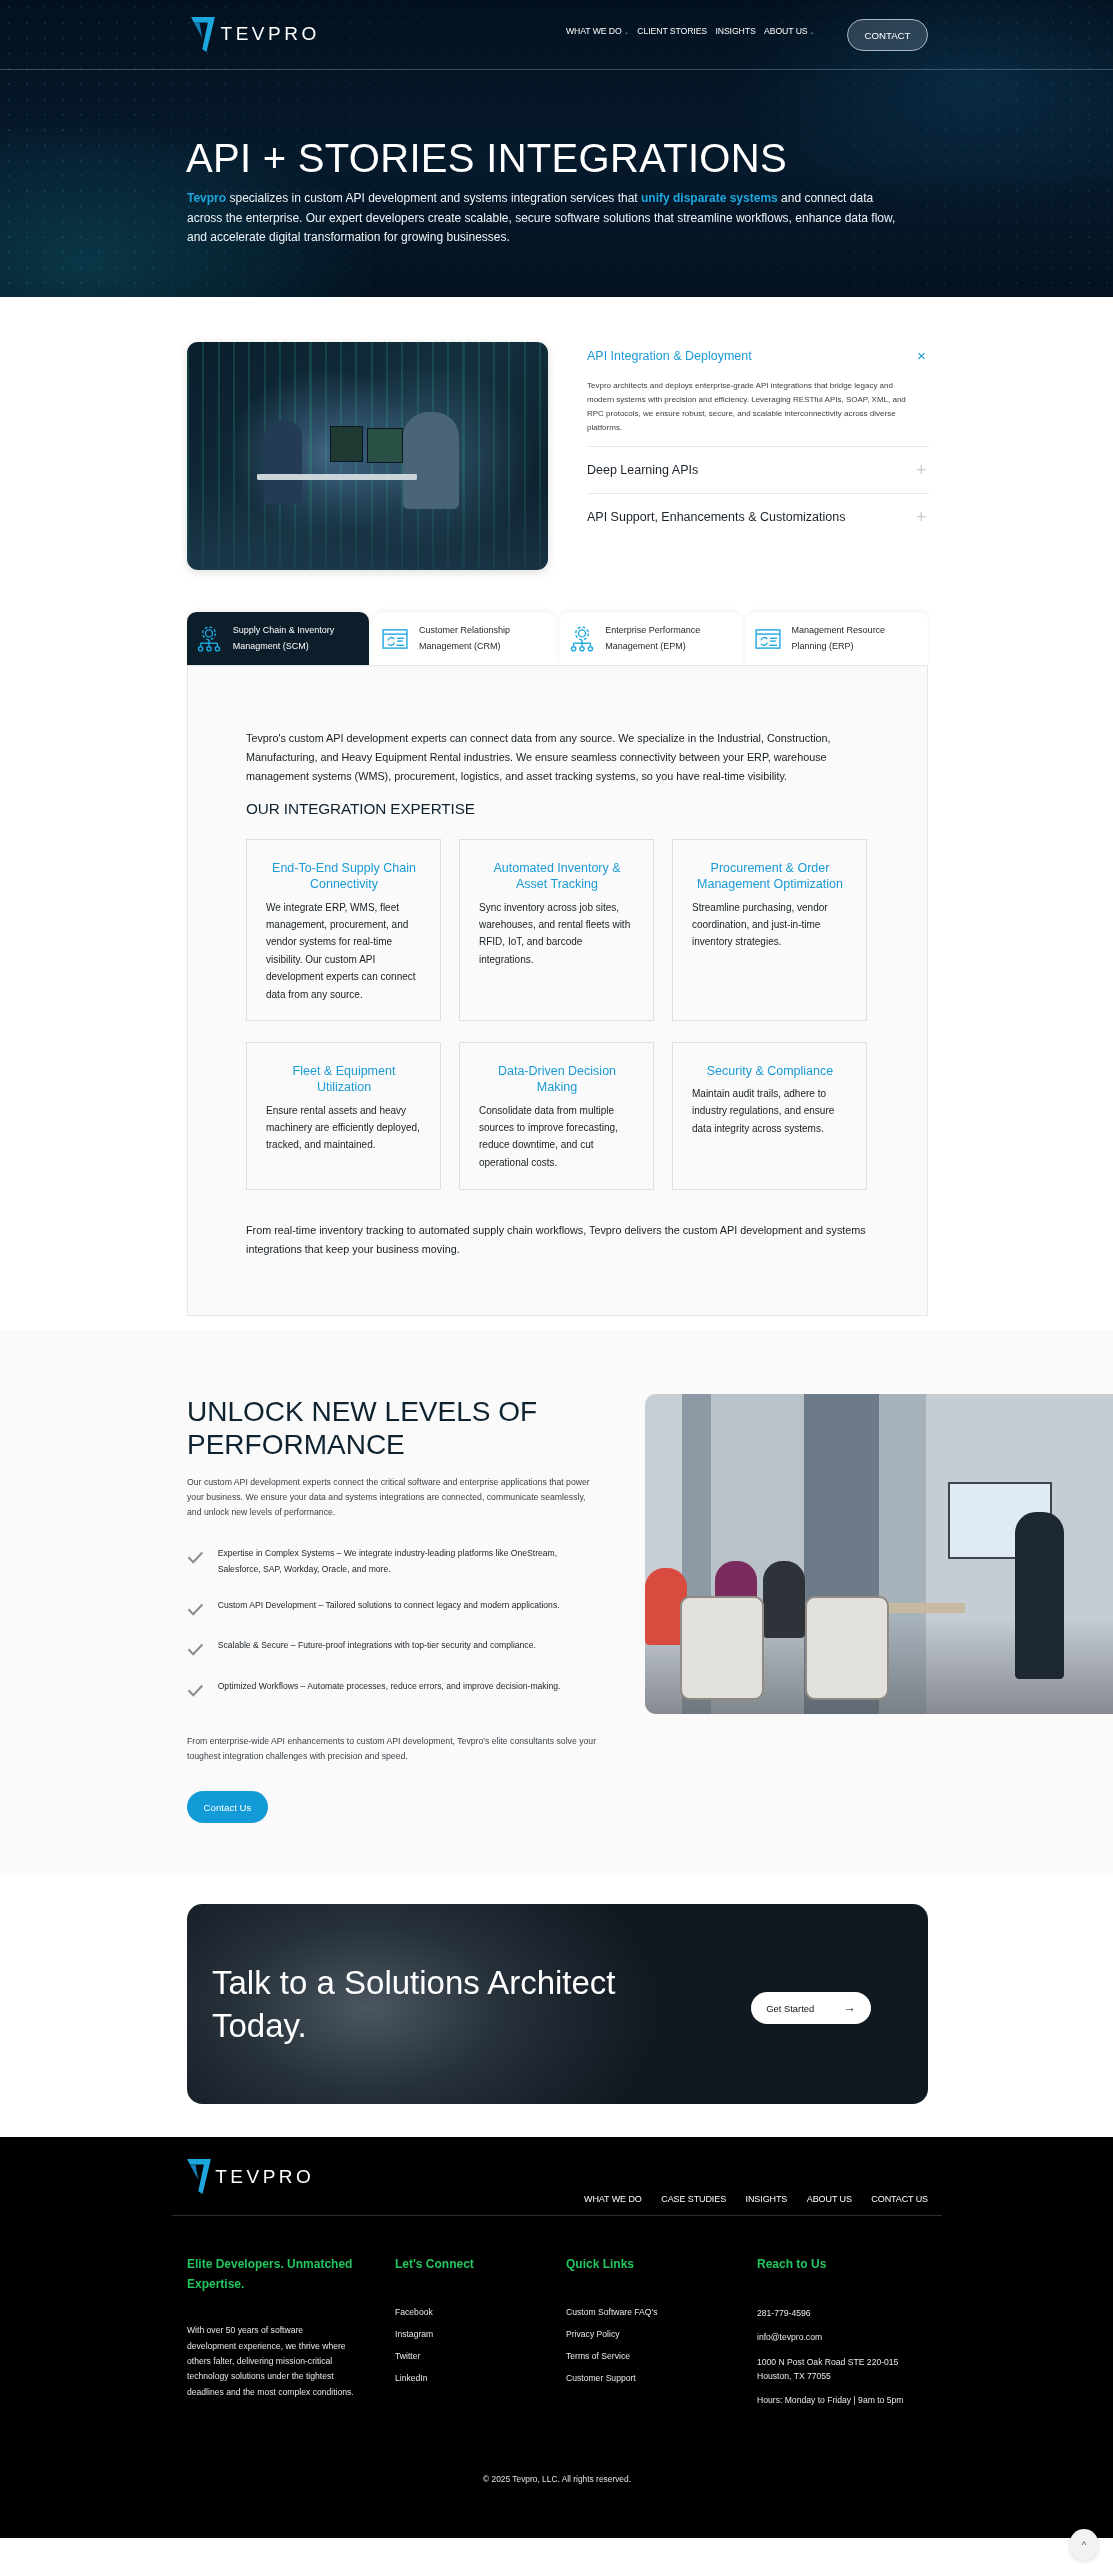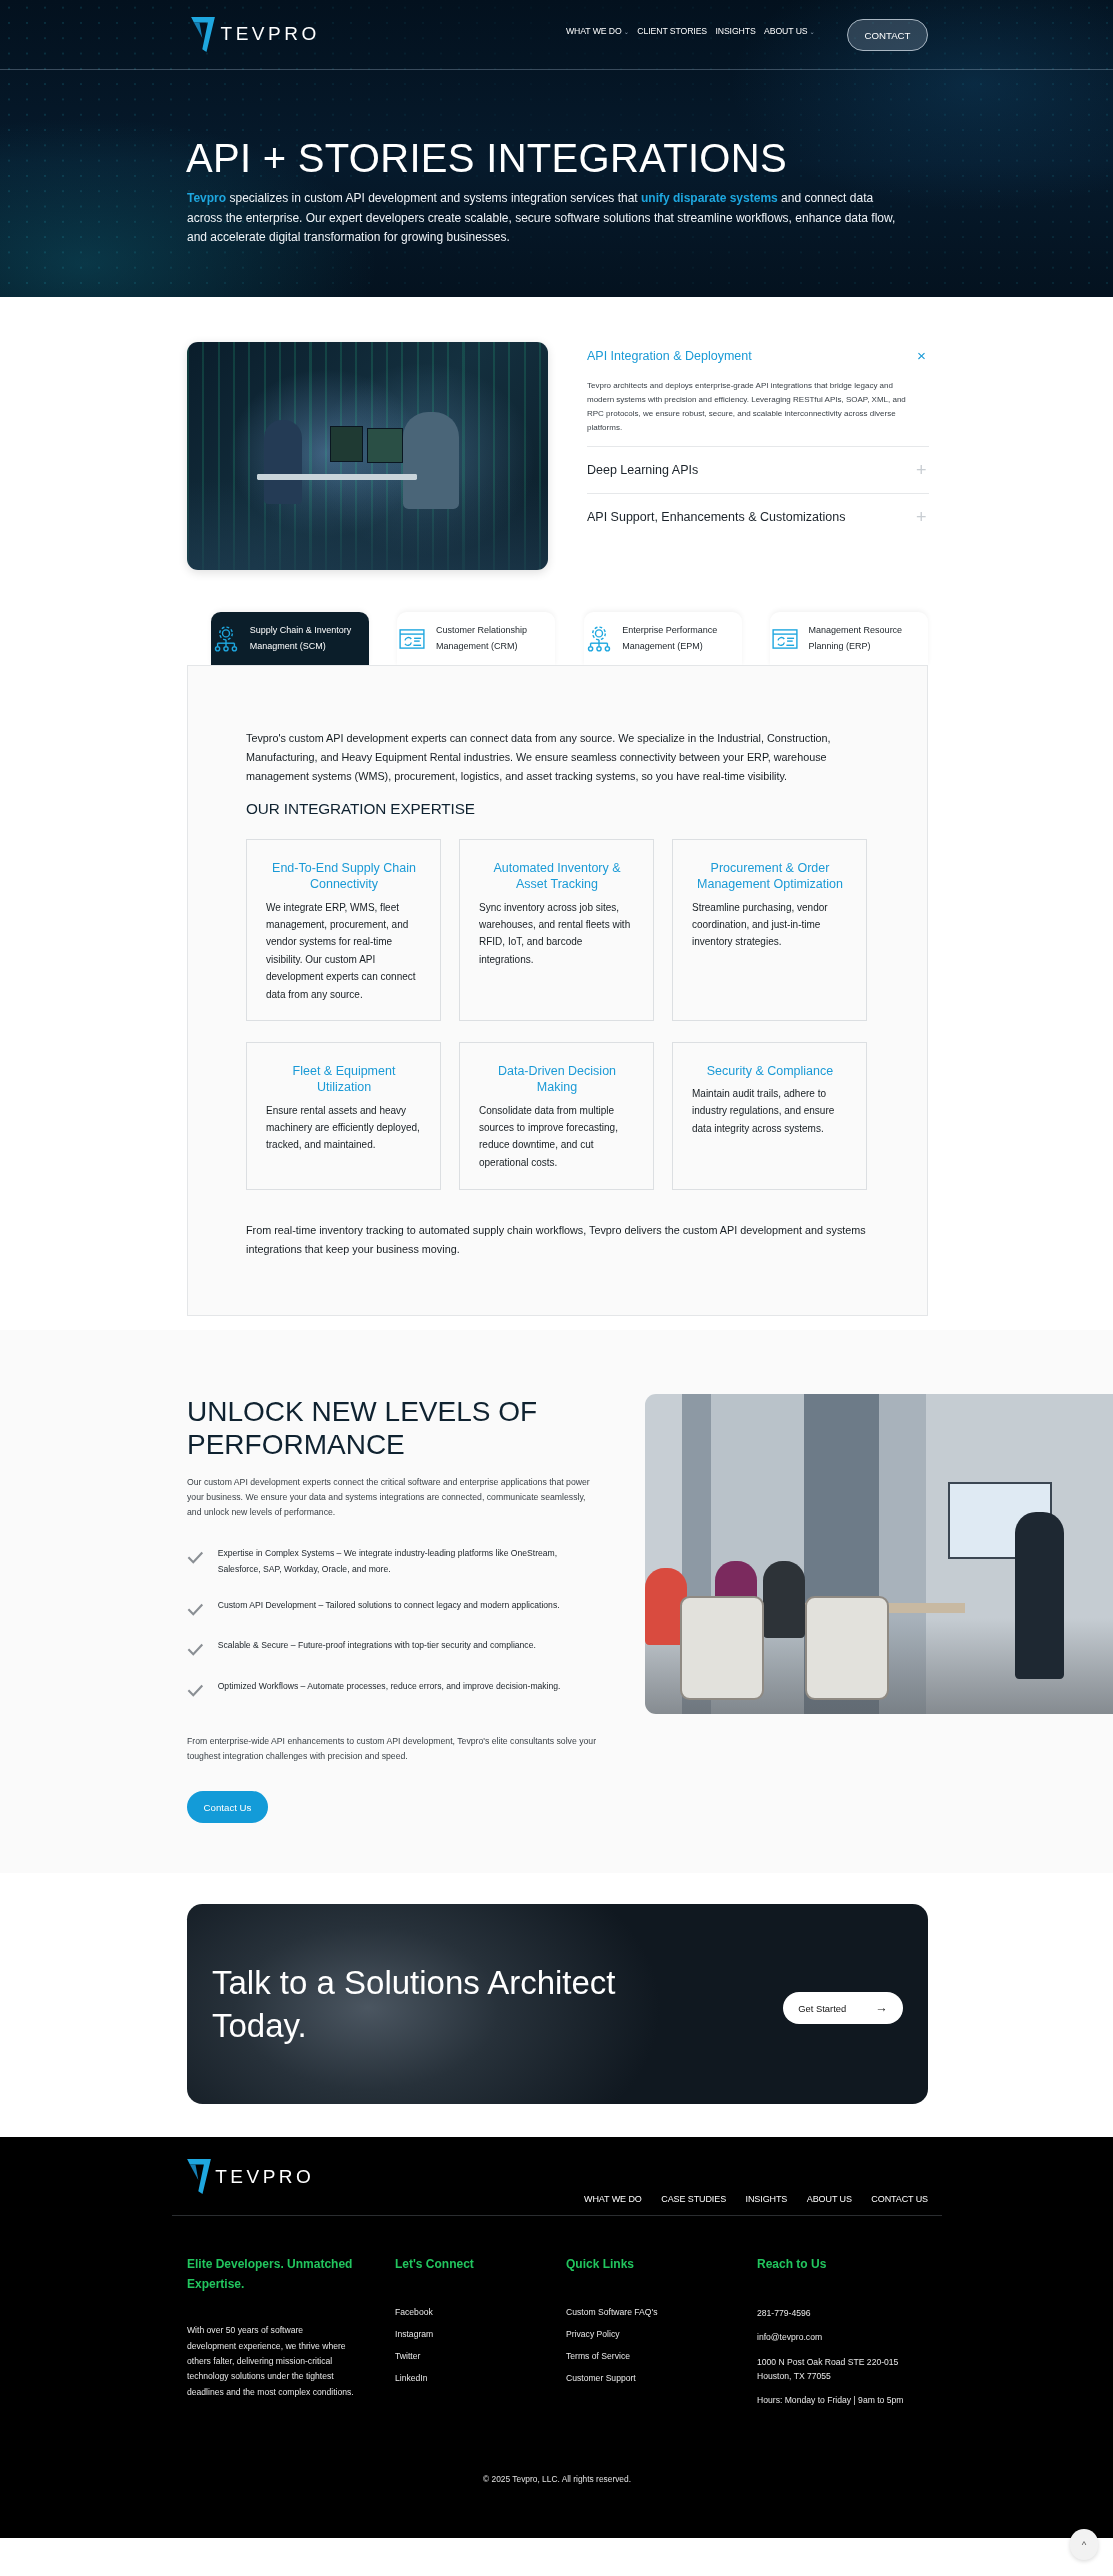--- a/index.html
+++ b/index.html
@@ -56,21 +56,21 @@
   .acc-title { font-size: 12.5px; color:#1b232a; }
   .acc-icon { font-size: 15.3px; color:#1a9ad6; width: 15.3px; text-align:center; }
   .acc-icon.plus { color:#c8cdd2; font-size: 18px; font-weight: 300; }
   .acc-body { font-size: 8px; line-height: 14px; color:#3a4148; padding: 14px 0 11px 0; width: 334px; }
   .acc-item.closed .acc-head { height: 46px; }
 
   
   .tabs-section { position:relative; height: 710px; background:#fff; }
   .tabs { position:absolute; left: 187px; top: 0; width: 741px; display:flex; gap: 4.2px; }
   .tab { flex: 1; height: 53px; border-radius: 9.7px 9.7px 0 0; background:#fff; display:flex; align-items:center; gap: 9.7px;
-    padding-left: 1px; box-shadow: 0 -1.4px 5.6px rgba(0,0,0,0.05); cursor:pointer;margin-left:24px; }
+    padding-left: 8px; box-shadow: 0 -1.4px 5.6px rgba(0,0,0,0.05); cursor:pointer; }
   .tab.active { background:#0b1e2a; }
   .tab .tab-icon { width: 28px; height: 28px; flex-shrink:0; }
   .tab .tab-label { font-size: 9px; line-height: 15.3px; color:#1c2329; }
   .tab.active .tab-label { color:#fff; }
   .tab-panel { position:absolute; left: 187px; top: 53px; width: 741px; height: 651px; background:#fafafa;
     border: 0.7px solid #e4e6e8; }
   .panel-intro { position:absolute; left: 58px; top: 63px; width: 613px; font-size: 10.8px; line-height: 19px; color:#161d22; }
   .panel-h2 { position:absolute; left: 58px; top: 134px; font-size: 15.3px; font-weight: 400; color:#0f2230; letter-spacing: -0.1px; }
   .cards { position:absolute; left: 58px; top: 173px; width: 621px; display:grid; grid-template-columns: repeat(3, 195px); column-gap: 18px; row-gap: 21px; }
   .card { background:#fafafa; border: 1px solid #dcdfe2; padding: 19.5px 18px 14px 19px; }
@@ -99,21 +99,21 @@
   .photo2 .table { position:absolute; left: 0; top: 209px; width: 320px; height: 9.7px; background:#c8b9a2; }
   .photo2 .chair { position:absolute; width: 84px; height: 104px; border-radius: 9.7px; background:#e2e1dc; border:2.1px solid #8f8a83; }
   .photo2 .pres { position:absolute; left: 370px; top: 118px; width: 49px; height: 167px; border-radius: 21px 21px 4.2px 4.2px; background:#1e2832; }
   .photo2 .pers { position:absolute; width: 42px; height: 77px; border-radius: 19.5px 19.5px 4.2px 4.2px; }
 
   
   .cta-wrap { position:relative; height: 264px; background:#fff; }
   .cta { position:absolute; left: 187px; top: 31px; width: 741px; height: 200px; border-radius: 15.3px;
     background: radial-gradient(ellipse 292px 181px at 181px 104px, #4b5661 0%, #27313a 45%, #101820 100%); }
   .cta h2 { position:absolute; left: 25px; top: 57px; width: 473px; color:#fff; font-size: 33px; font-weight: 400; line-height: 43px; }
-  .cta-btn { position:absolute; left: 596px; top: 88px; width: 120px; height: 32px; border-radius: 16px; background:#fff;
+  .cta-btn { position:absolute; left: 564px; top: 88px; width: 120px; height: 32px; border-radius: 16px; background:#fff;
     display:flex; align-items:center; justify-content:space-between; padding: 0 15.3px; cursor:pointer;text-align:right; }
   .cta-btn span { font-size: 9.4px; color:#111; }
   .cta-btn .arrow { font-size: 12.5px; }
 
   
   .footer { position:relative; height: 401px; background:#000; }
   .footer .flogo { position:absolute; left: 187px; top: 22px; display:flex; align-items:center; gap: 4.2px; }
   .footer .flinks { position:absolute; right: 186px; top: 57px; display:flex; gap: 19.5px; }
   .flink { color:#fff; font-size: 9px; letter-spacing: -0.1px; cursor:pointer; }
   .fdivider { position:absolute; left: 172px; right: 172px; top: 78px; height: 0.7px; background:#2a2d30; }

